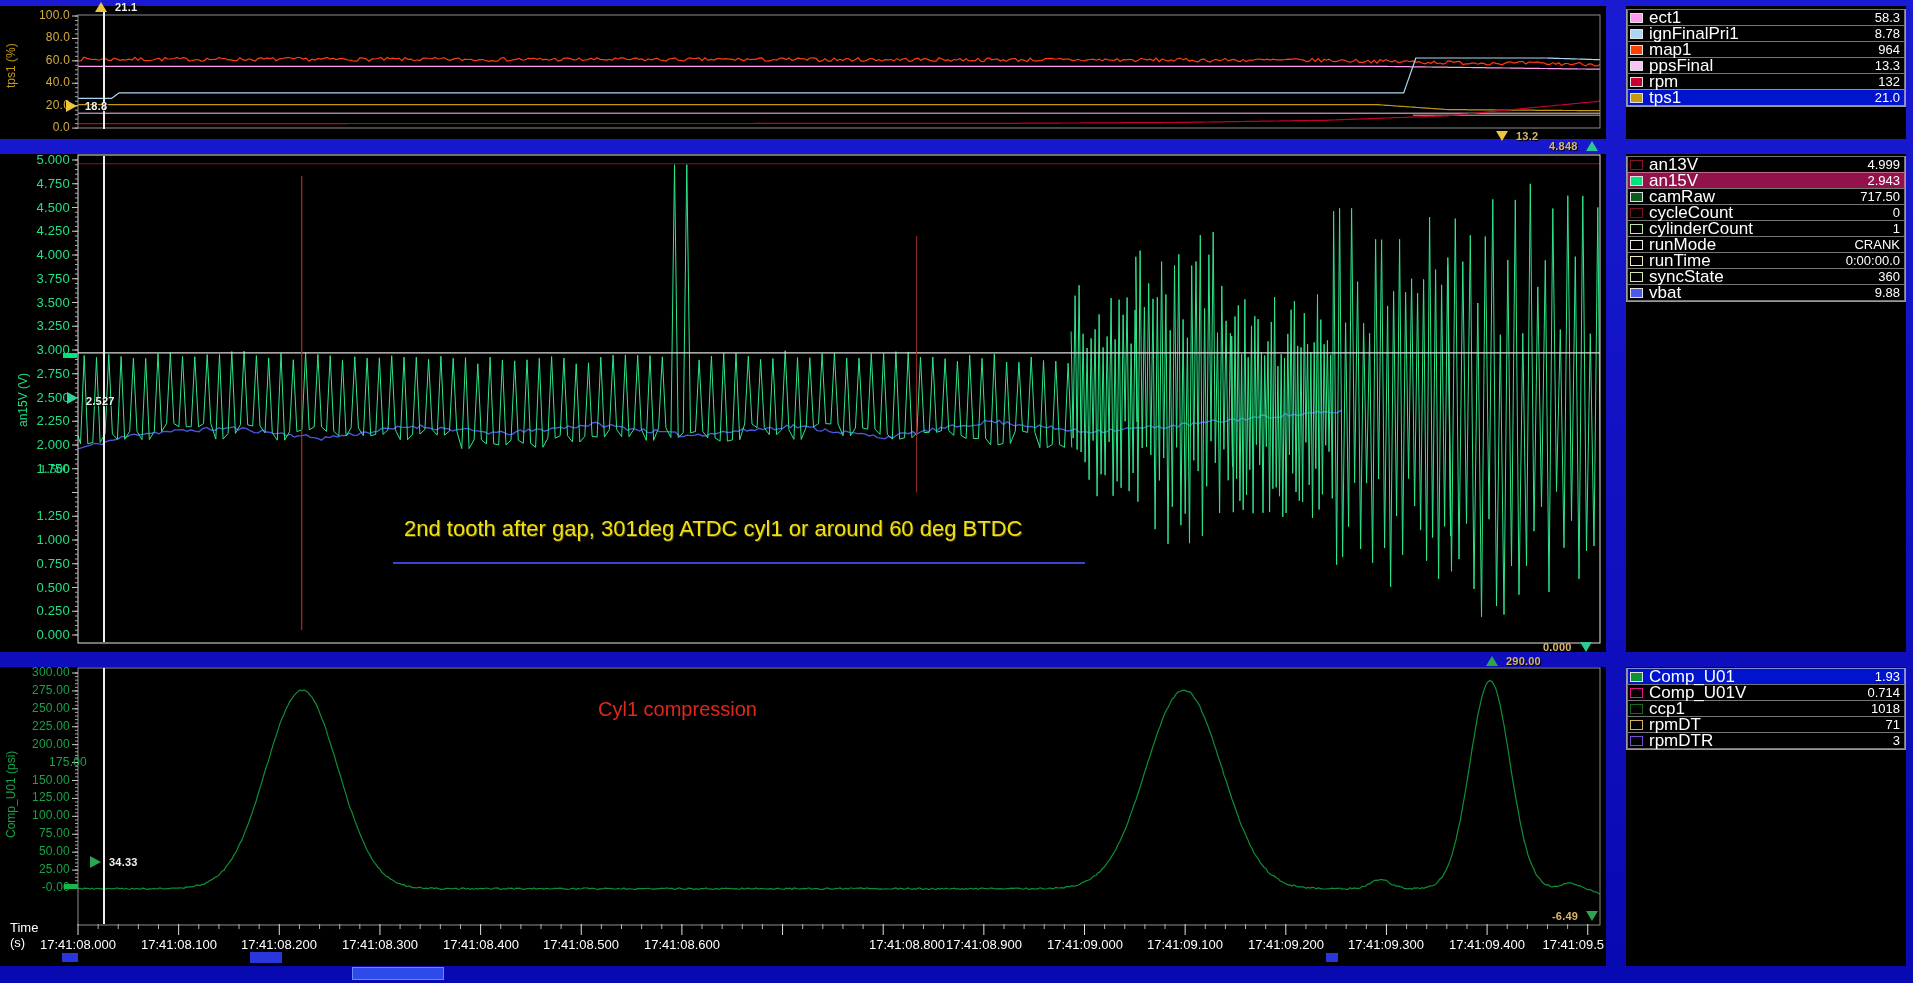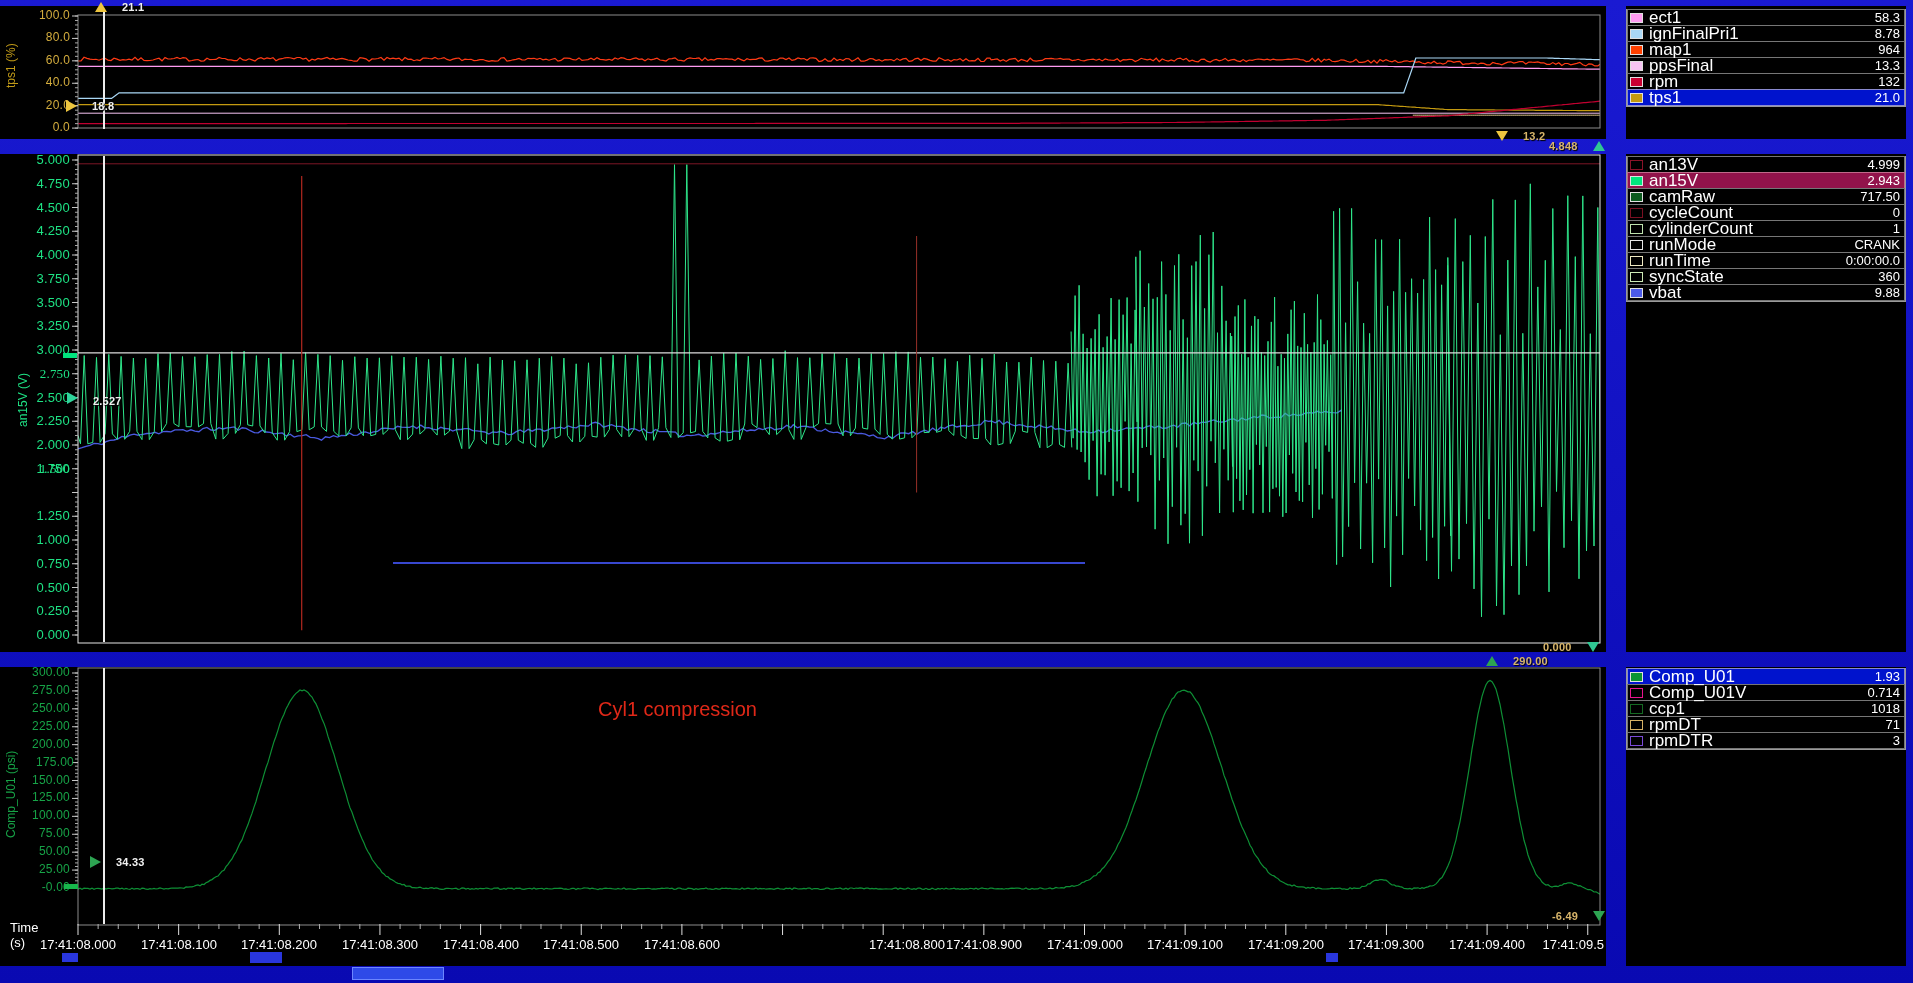--- a/index.html
+++ b/index.html
@@ -5,21 +5,21 @@
 *{box-sizing:border-box;margin:0;padding:0}
 html,body{width:1913px;height:983px;background:#000;overflow:hidden}
 #app{position:relative;width:1913px;height:983px;background:linear-gradient(180deg,#1a1ad2,#0909b2);font-family:"Liberation Sans",sans-serif}
 .blackpane{position:absolute;background:#000}
 svg{position:absolute;display:block;overflow:visible}
 .ylab{position:absolute;transform:rotate(-90deg);transform-origin:left top;font-size:12px;white-space:nowrap}
 .tick{position:absolute;width:70px;text-align:right;font-size:12px;line-height:13px;letter-spacing:.2px}
 .t-top{color:#d4ad3e}
 .t-mid{color:#1ee284;font-size:13px}
 .t-bot{color:#17a347}
-.mk{position:absolute;display:flex;align-items:center;gap:15px;font-size:11px;font-weight:bold;white-space:nowrap}
+.mk{position:absolute;display:flex;align-items:center;gap:8px;font-size:11px;font-weight:bold;white-space:nowrap}
 .mtx{text-shadow:1px 1px 1px #000;letter-spacing:.2px}
 .tri{display:inline-block;width:0;height:0;border:solid transparent}
 .tri.up{border-width:0 6px 10px 6px}
 .tri.down{border-width:10px 6px 0 6px}
 .tri.right{border-width:6px 0 6px 11px}
 .vbar{display:inline-block;height:5px}
 .cursor{position:absolute;width:2px;background:#ececec}
 #note-mid{position:absolute;left:404px;top:516px;font-size:22px;color:#f2e112;text-shadow:1px 1px 0 #4a4200;white-space:nowrap}
 #note-underline{position:absolute;left:393px;top:562px;width:692px;height:2px;background:#3847cf}
 #note-bot{position:absolute;left:598px;top:698px;font-size:20px;color:#e02818;white-space:nowrap}
@@ -395,20 +395,21 @@
       <line x1="1457.3600000000001" y1="0" x2="1457.3600000000001" y2="5" stroke="#b0b0b0" stroke-width="1"></line>
       <line x1="1477.4900000000002" y1="0" x2="1477.4900000000002" y2="5" stroke="#b0b0b0" stroke-width="1"></line>
       <line x1="1497.6200000000001" y1="0" x2="1497.6200000000001" y2="5" stroke="#b0b0b0" stroke-width="1"></line>
       <line x1="1517.75" y1="0" x2="1517.75" y2="11" stroke="#e0e0e0" stroke-width="1"></line>
     </svg>
 
   <div class="cursor" style="left:103px;top:10px;height:119px"></div>
   <div class="cursor" style="left:103px;top:156px;height:486px"></div>
   <div class="cursor" style="left:103px;top:668px;height:256px"></div>
 
+  <div id="note-mid">2nd tooth after gap, 301deg ATDC cyl1 or around 60 deg BTDC</div>
   <div id="note-underline"></div>
   <div id="note-bot">Cyl1 compression</div>
 
   <div id="time-unit">
     <div>Time</div>
     <div>(s)</div>
   </div>
 
   <div id="overlay" style="position:absolute;left:0;top:0;width:1913px;height:717px;pointer-events:none">
       <div class="tick t-top" style="left: 0px; top: 9px;">100.0</div>
@@ -431,21 +432,21 @@
       </div>
       <div class="tick t-mid" style="left: 0px; top: 153px;">5.000</div>
       <div class="tick t-mid" style="left: 0px; top: 177px;">4.750</div>
       <div class="tick t-mid" style="left: 0px; top: 201px; padding-left: 10px;">4.500</div>
       <div class="tick t-mid" style="left: 0px; top: 224px;">4.250</div>
       <div class="tick t-mid" style="left: 0px; top: 248px;">4.000</div>
       <div class="tick t-mid" style="left: 0px; top: 272px;">3.750</div>
       <div class="tick t-mid" style="left: 0px; top: 296px;">3.500</div>
       <div class="tick t-mid" style="left: 0px; top: 319px;">3.250</div>
       <div class="tick t-mid" style="left: 0px; top: 343px;">3.000</div>
-      <div class="tick t-mid" style="left: 0px; top: 367px; font-family: Liberation Serif, serif;">2.750</div>
+      <div class="tick t-mid" style="left: 0px; top: 367px;">2.750</div>
       <div class="tick t-mid" style="left: 0px; top: 391px;">2.500</div>
       <div class="tick t-mid" style="left: 0px; top: 414px;">2.250</div>
       <div class="tick t-mid" style="left: 0px; top: 438px;">2.000</div>
       <div class="tick t-mid" style="left: 0px; top: 462px;">1.750</div>
       <div class="tick t-mid" style="left: 0px; top: 462px; font-family: Liberation Serif, serif;">1.500</div>
       <div class="tick t-mid" style="left: 0px; top: 509px;">1.250</div>
       <div class="tick t-mid" style="left: 0px; top: 533px;">1.000</div>
       <div class="tick t-mid" style="left: 0px; top: 557px;">0.750</div>
       <div class="tick t-mid" style="left: 0px; top: 581px;">0.500</div>
       <div class="tick t-mid" style="left: 0px; top: 604px;">0.250</div>
@@ -463,21 +464,21 @@
         <span class="tri down" style="border-top-color: rgb(47, 199, 147);"></span>
       </div>
       <div class="mk" style="left: 63px; top: 353px;">
         <span class="vbar" style="width: 14px; background: rgb(0, 229, 126);"></span>
       </div>
       <div class="tick t-bot" style="left: 0px; top: 666px;">300.00</div>
       <div class="tick t-bot" style="left: 0px; top: 684px;">275.00</div>
       <div class="tick t-bot" style="left: 0px; top: 702px;">250.00</div>
       <div class="tick t-bot" style="left: 0px; top: 720px;">225.00</div>
       <div class="tick t-bot" style="left: 0px; top: 738px;">200.00</div>
-      <div class="tick t-bot" style="left: 4px; top: 756px;">175.00</div>
+      <div class="tick t-bot" style="left: 17px; top: 756px;">175.00</div>
       <div class="tick t-bot" style="left: 0px; top: 774px;">150.00</div>
       <div class="tick t-bot" style="left: 0px; top: 791px;">125.00</div>
       <div class="tick t-bot" style="left: 0px; top: 809px;">100.00</div>
       <div class="tick t-bot" style="left: 0px; top: 827px;">75.00</div>
       <div class="tick t-bot" style="left: 0px; top: 845px;">50.00</div>
       <div class="tick t-bot" style="left: 0px; top: 863px;">25.00</div>
       <div class="tick t-bot" style="left: 0px; top: 881px;">-0.00</div>
       <div class="mk" style="left: 1486px; top: 655px;">
         <span class="tri up" style="border-bottom-color: rgb(45, 164, 82);"></span>
         <span class="mtx" style="color: rgb(216, 181, 106);">290.00</span>

